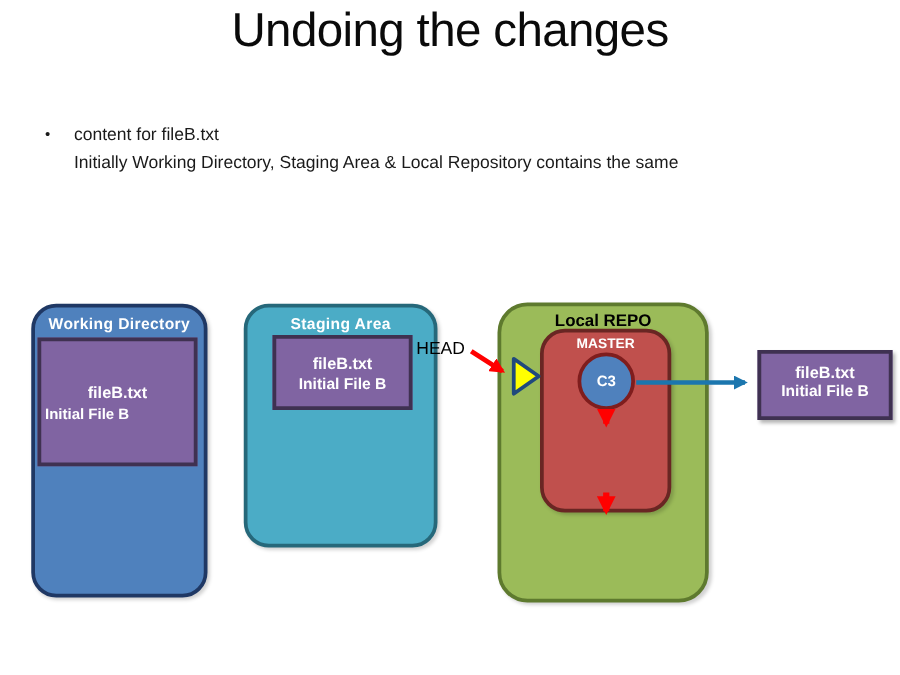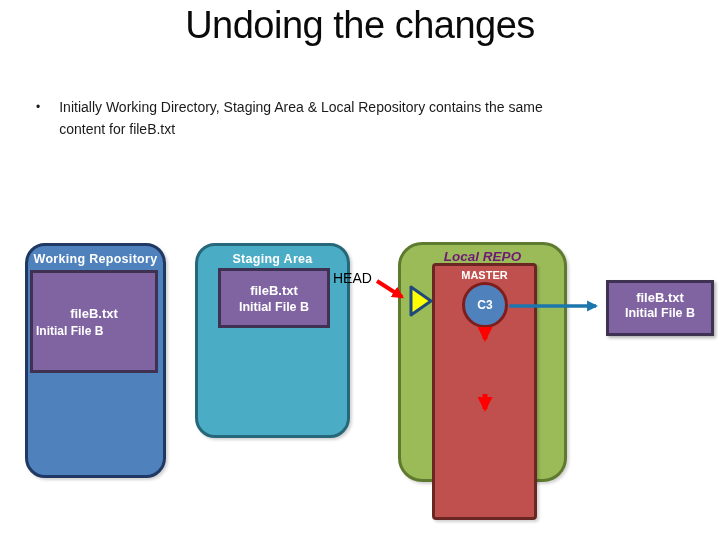--- a/index.html
+++ b/index.html
@@ -35,23 +35,23 @@
   #sa-title{padding-top:6px;font-size:12.5px;letter-spacing:0.3px;}
   #sa-file{left:218px;top:268px;width:112px;height:60px;background:#8064a2;
     border:3px solid #3f3151;box-sizing:border-box;}
   #sa-file .fname{margin-top:12px;text-align:center;font-size:13px;font-weight:700;color:#ffffff;}
   #sa-file .fcontent{margin-top:2px;text-align:center;font-size:12.5px;font-weight:700;color:#ffffff;}
   
   #head-label{left:333px;top:270px;font-size:14px;color:#000000;}
   
   #repo-box{left:398px;top:242px;width:169px;height:240px;background:#9bbb59;
     border:3px solid #5e7a2e;border-radius:24px;}
-  #repo-title{padding-top:4px;font-size:13.5px;color:#701a75;font-style:italic;}
-  #master-box{left:432px;top:263px;width:105px;height:257px;background:#c0504d;
-    border:3px solid #692623;border-radius:4px;}
+  #repo-title{padding-top:4px;font-size:13.5px;color:#000000;}
+  #master-box{left:432px;top:263px;width:105px;height:147px;background:#c0504d;
+    border:3px solid #692623;border-radius:20px;}
   #master-title{padding-top:3px;font-size:11px;}
   
   .commit{width:40px;height:40px;border-radius:50%;background:#4f81bd;border:3px solid #7f1d1d;
     left:462px;text-align:center;line-height:40px;font-size:12px;font-weight:700;color:#ffffff;
     box-sizing:content-box;}
   #commit-c3{top:282px;}
   #commit-c2{top:347px;}
   #commit-c1{top:419px;}
   
   #co-file{left:606px;top:280px;width:108px;height:56px;background:#8064a2;
@@ -64,27 +64,27 @@
 </head>
 <body>
 
 <div id="stage">
 
   <div id="title" class="abs">Undoing the changes</div>
 
   <div id="bullet-row" class="abs">
     <span id="bullet-marker">•</span>
     <div id="bullet-text">
+      <span>content for fileB.txt</span>
       <span>Initially Working Directory, Staging Area &amp; Local Repository contains the same</span>
-      <span>content for fileB.txt</span>
     </div>
   </div>
 
   <div id="wd-box" class="abs bigbox">
-    <div id="wd-title" class="boxtitle">Working Repository</div>
+    <div id="wd-title" class="boxtitle">Working Directory</div>
   </div>
   <div id="wd-file" class="abs">
     <div class="fname">fileB.txt</div>
     <div class="fcontent">Initial File B</div>
   </div>
 
   <div id="sa-box" class="abs bigbox">
     <div id="sa-title" class="boxtitle">Staging Area</div>
   </div>
   <div id="sa-file" class="abs">

